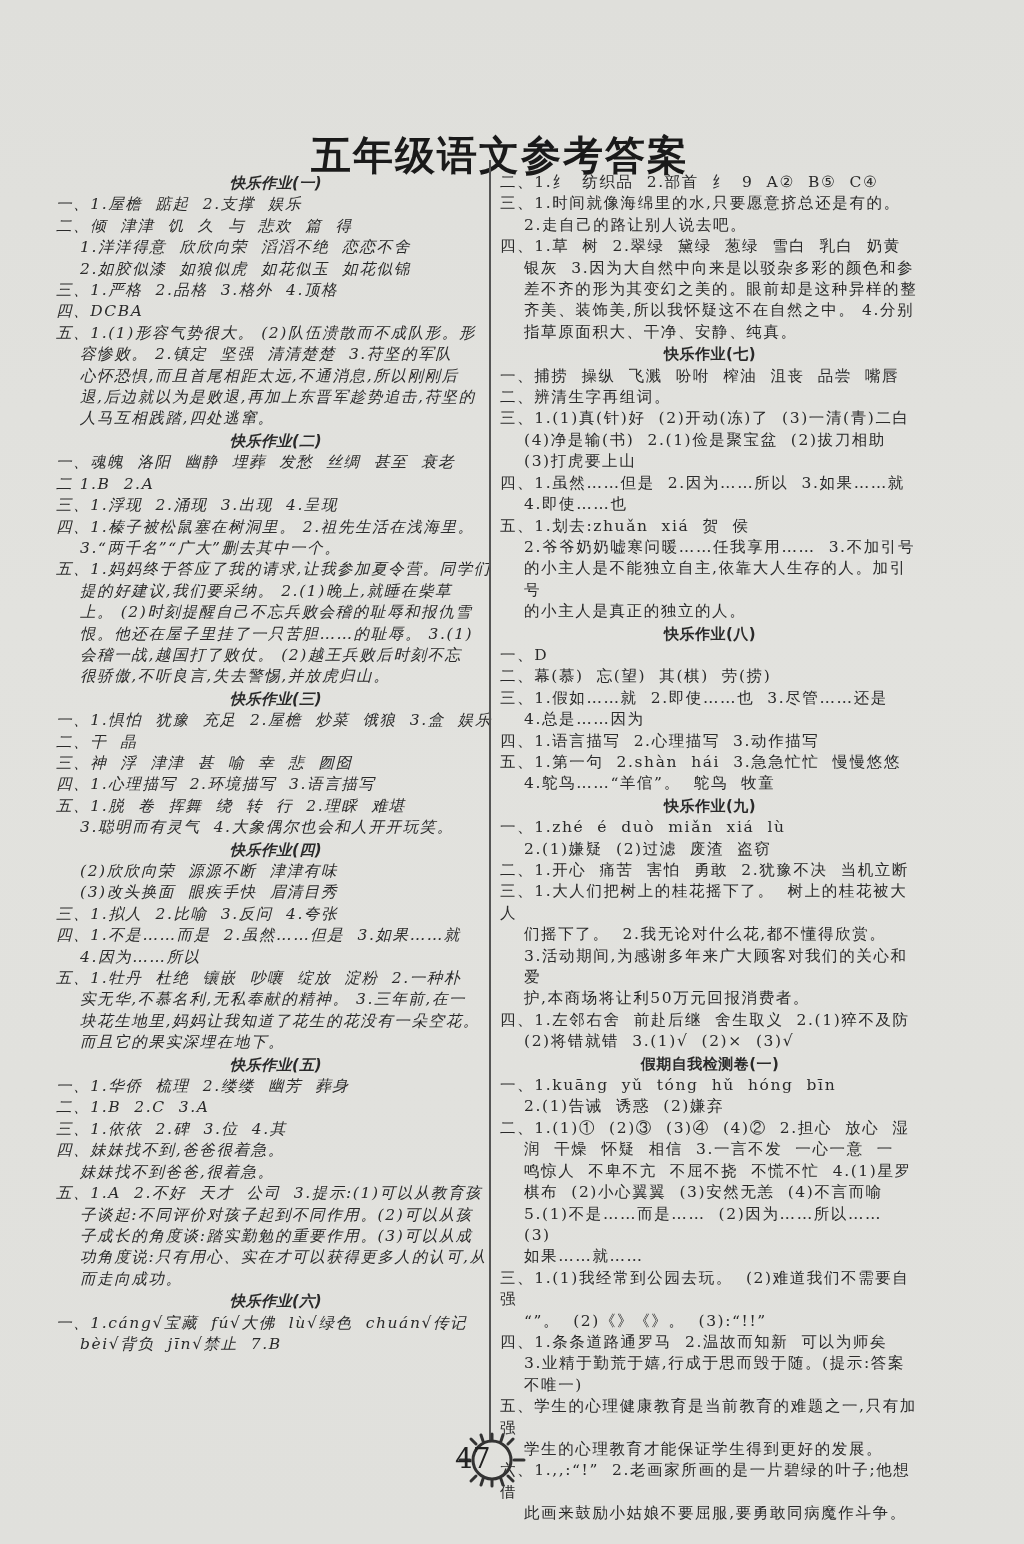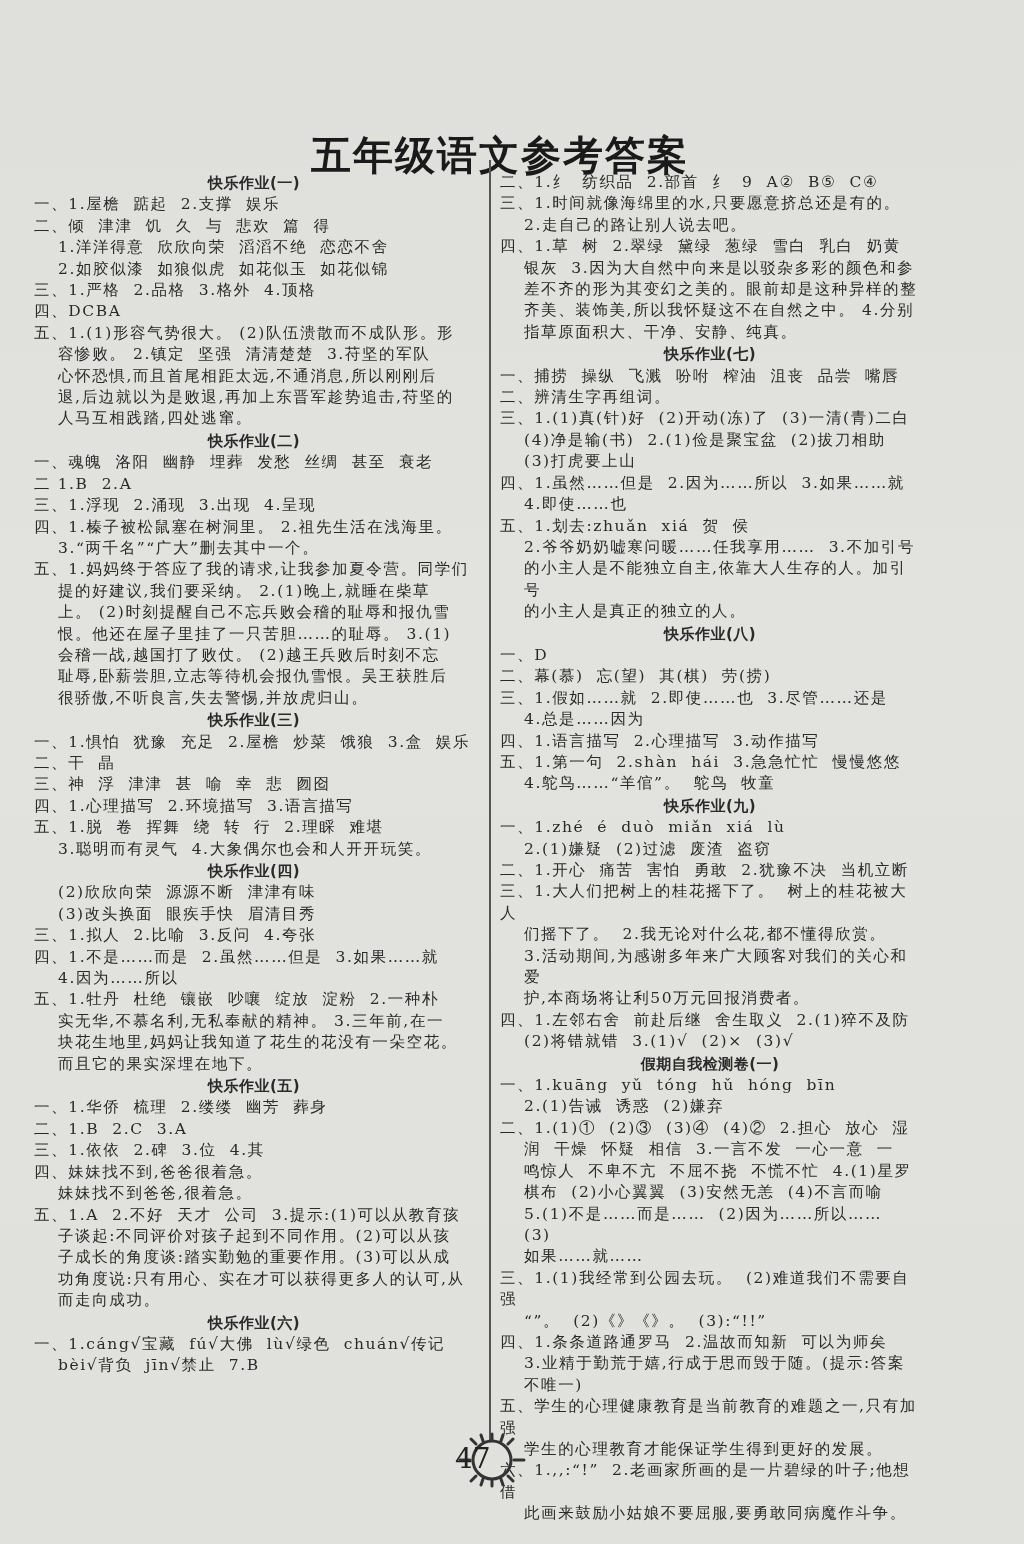--- a/index.html
+++ b/index.html
@@ -18,21 +18,21 @@
       position: absolute; left: 0; width: 1000px; top: 128px;
       text-align: center;
       font-family: "DejaVu Serif", "Liberation Serif", serif;
       font-size: 40px; font-weight: bold; letter-spacing: 2px;
       color: #1a1a1a;
     }
     .col {
       position: absolute; top: 172px;
       font-size: 15.5px; line-height: 21.4px;
     }
-    .col.left { left: 34px; width: 440px; }
+    .col.left { left: 56px; width: 440px; font-style: italic; }
     .col.right { left: 500px; width: 420px; }
     .divider {
       position: absolute; left: 489px; top: 160px; width: 1.5px; height: 1280px;
       background: #555;
     }
     .sec-title {
       text-align: center; font-weight: bold;
       font-family: "DejaVu Sans", "Liberation Sans", sans-serif;
       font-size: 15px; margin: 1px 0 0 0;
       letter-spacing: 0.5px;
@@ -72,21 +72,20 @@
       <div class="line">一、魂魄  洛阳  幽静  埋葬  发愁  丝绸  甚至  衰老</div>
       <div class="line">二 1.B  2.A</div>
       <div class="line">三、1.浮现  2.涌现  3.出现  4.呈现</div>
       <div class="line">四、1.榛子被松鼠塞在树洞里。 2.祖先生活在浅海里。</div>
       <div class="line ind">3.“两千名”“广大”删去其中一个。</div>
       <div class="line">五、1.妈妈终于答应了我的请求,让我参加夏令营。同学们</div>
       <div class="line ind">提的好建议,我们要采纳。 2.(1)晚上,就睡在柴草</div>
       <div class="line ind">上。 (2)时刻提醒自己不忘兵败会稽的耻辱和报仇雪</div>
       <div class="line ind">恨。他还在屋子里挂了一只苦胆……的耻辱。 3.(1)</div>
       <div class="line ind">会稽一战,越国打了败仗。 (2)越王兵败后时刻不忘</div>
-      <div class="line ind">耻辱,卧薪尝胆,立志等待机会报仇雪恨。吴王获胜后</div>
       <div class="line ind">很骄傲,不听良言,失去警惕,并放虎归山。</div>
       <div class="sec-title">快乐作业(三)</div>
       <div class="line">一、1.惧怕  犹豫  充足  2.屋檐  炒菜  饿狼  3.盒  娱乐</div>
       <div class="line">二、干  晶</div>
       <div class="line">三、神  浮  津津  甚  喻  幸  悲  囫囵</div>
       <div class="line">四、1.心理描写  2.环境描写  3.语言描写</div>
       <div class="line">五、1.脱  卷  挥舞  绕  转  行  2.理睬  难堪</div>
       <div class="line ind">3.聪明而有灵气  4.大象偶尔也会和人开开玩笑。</div>
       <div class="sec-title">快乐作业(四)</div>
       <div class="line ind">(2)欣欣向荣  源源不断  津津有味</div>

